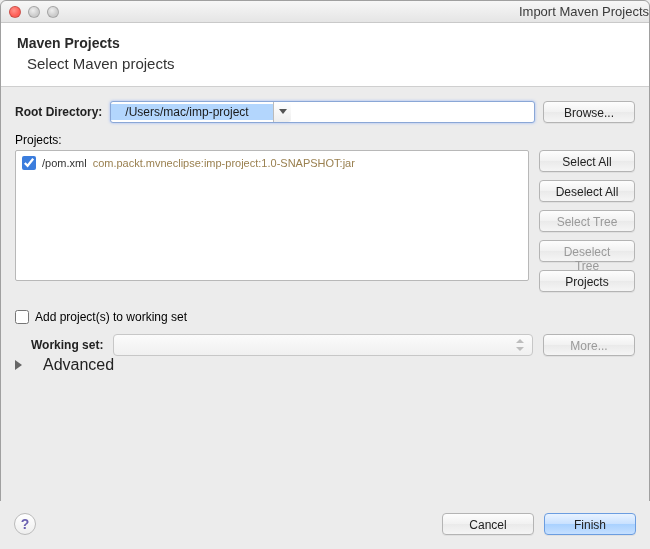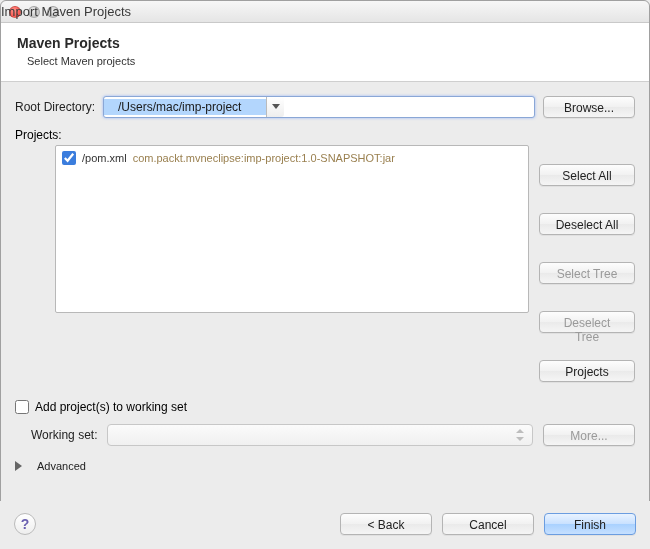--- a/index.html
+++ b/index.html
@@ -20,33 +20,33 @@
       display: flex;
       align-items: center;
       position: relative;
       border-radius: 6px 6px 0 0;
     }
     .traffic { display: flex; gap: 7px; padding-left: 8px; }
     .dot { width: 12px; height: 12px; border-radius: 50%; border: 0.5px solid rgba(0,0,0,.2); }
     .dot.red { background: radial-gradient(circle at 40% 35%, #ff938b, #ff5f57 60%); }
     .dot.grey { background: radial-gradient(circle at 40% 35%, #eee, #ccc 60%); }
     .title-text {
-      position: absolute; left: 0; right: 0; text-align: left;
+      position: absolute; left: 0; right: 0; text-align: right;
       color: #3a3a3a; font-size: 13px;
       pointer-events: none;
     }
     .header {
       background: #fff; padding: 12px 16px 14px;
       border-bottom: 1px solid #cfcfcf;
     }
     .header h1 { font-size: 14px; font-weight: bold; color: #2a2a2a; margin-bottom: 4px; }
-    .header .sub { font-size: 11px; color: #333; padding-left: 10px; }
+    .header .sub { font-size: 15px; color: #333; padding-left: 10px; }
     .body { padding: 14px 14px 6px; background: #ececec; }
     .row { display: flex; align-items: center; gap: 8px; margin-bottom: 10px; }
-    .label { font-size: 12px; color: #222; }
+    .label { font-size: 12px; color: #222; font-weight: bold; }
     .combo {
       flex: 1; height: 22px; position: relative;
       border: 1px solid #8aa7d6; border-radius: 3px;
       background: #fff;
       box-shadow: 0 0 3px rgba(100,150,255,.6);
       display: flex; align-items: center;
     }
     .combo input {
       border: none; outline: none; flex: 1; padding: 0 6px;
       font-size: 12px; font-family: inherit; background: transparent;
@@ -70,40 +70,39 @@
     }
     .btn:disabled { color: #9a9a9a; }
     .btn.primary {
       background: linear-gradient(#e9f3ff, #c9e1ff 49%, #a8d1ff 50%, #c6e0ff);
       border-color: #6b9de0;
       text-align: center;
     }
     .projects-wrap { display: flex; gap: 10px; align-items: stretch; }
     .projects-label { font-size: 12px; margin-bottom: 3px; display: block; }
     .listbox {
-      flex: 1; height: 168px; background: #fff;
+      flex: 1; height: 131px; background: #fff;
       border: 1px solid #b8b8b8; border-radius: 2px;
       padding: 4px 6px;
       overflow: auto;
-      margin-left: 40px;
     }
     .list-row { display: flex; align-items: center; gap: 6px; font-size: 11px; padding: 1px 0; }
     .list-row .path { color: #333; }
     .list-row .gav { color: #9a8050; }
     .side-btns { display: flex; flex-direction: column; gap: 8px; width: 96px; }
-    .side-btns .btn { min-width: 96px; width: 96px; margin-top: 19px; }
+    .side-btns .btn { min-width: 96px; width: 96px; }
     .checkbox-row { display: flex; align-items: center; gap: 6px; margin-top: 18px; font-size: 12px; }
     .ws-row { display: flex; align-items: center; gap: 10px; margin-top: 10px; }
     .ws-select {
       flex: 1; height: 22px; border: 1px solid #c7c7c7; border-radius: 4px;
       background: linear-gradient(#fbfbfb,#f0f0f0);
       display: flex; align-items: center; justify-content: flex-end;
       padding: 0 8px; color: #999;
     }
-    .disclosure { display: flex; align-items: center; gap: 14px; margin-top: 14px; font-size: 11px; color: #222; cursor: default; }
+    .disclosure { display: flex; align-items: center; gap: 20px; margin-top: 0; font-size: 16px; color: #222; cursor: default; }
     .disclosure svg { color: #555; }
     .footer {
       position: absolute; left: 0; right: 0; bottom: 0;
       padding: 12px 14px 14px;
       background: #ececec;
       display: flex; align-items: center; gap: 10px;
     }
     .footer .spacer { flex: 1; }
     .help {
       width: 22px; height: 22px; border-radius: 50%;
@@ -188,16 +187,15 @@
     <span>Advanced</span>
   </div>
 
 </div>
 
 <div class="footer">
   <div class="help">
     <span>?</span>
   </div>
   <div class="spacer"></div>
-  <button class="btn">&lt; Back</button>
   <button class="btn">Cancel</button>
   <button class="btn primary">Finish</button>
 </div>
 
 </body></html>

